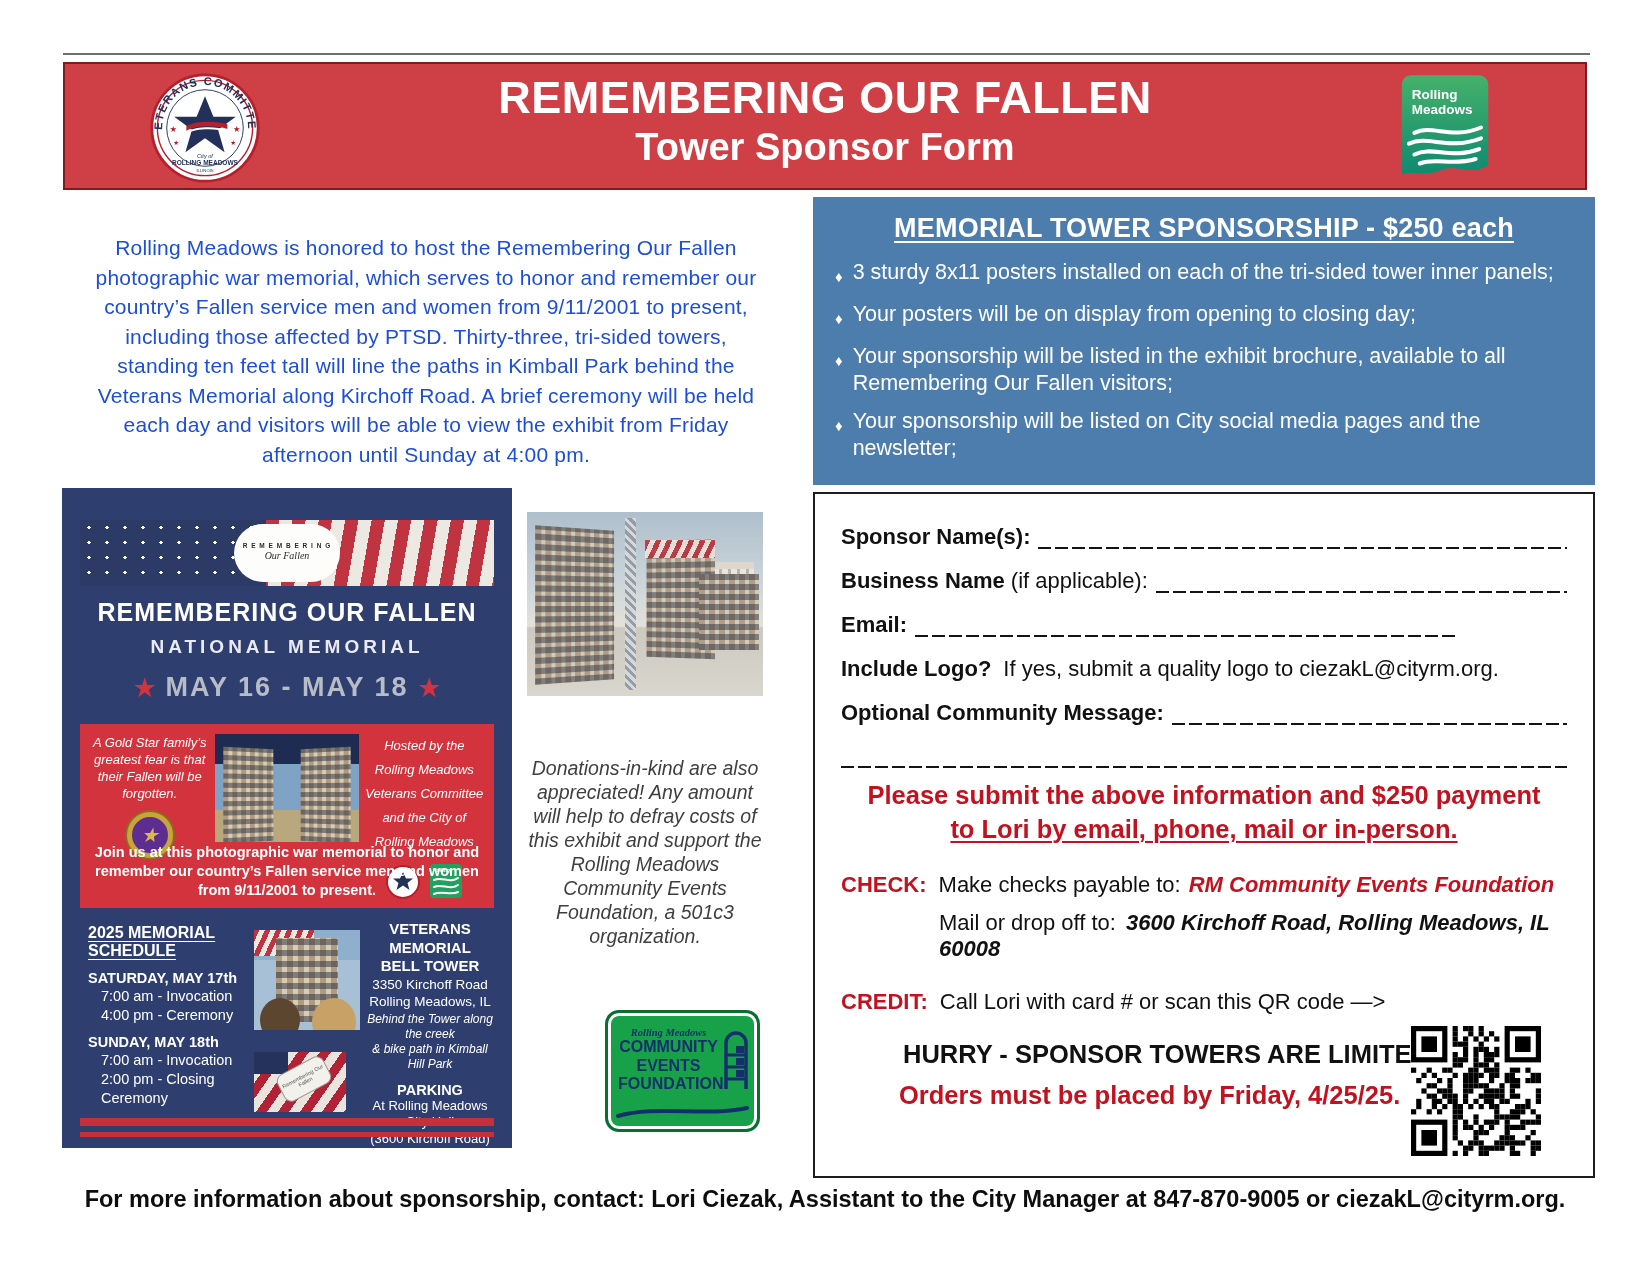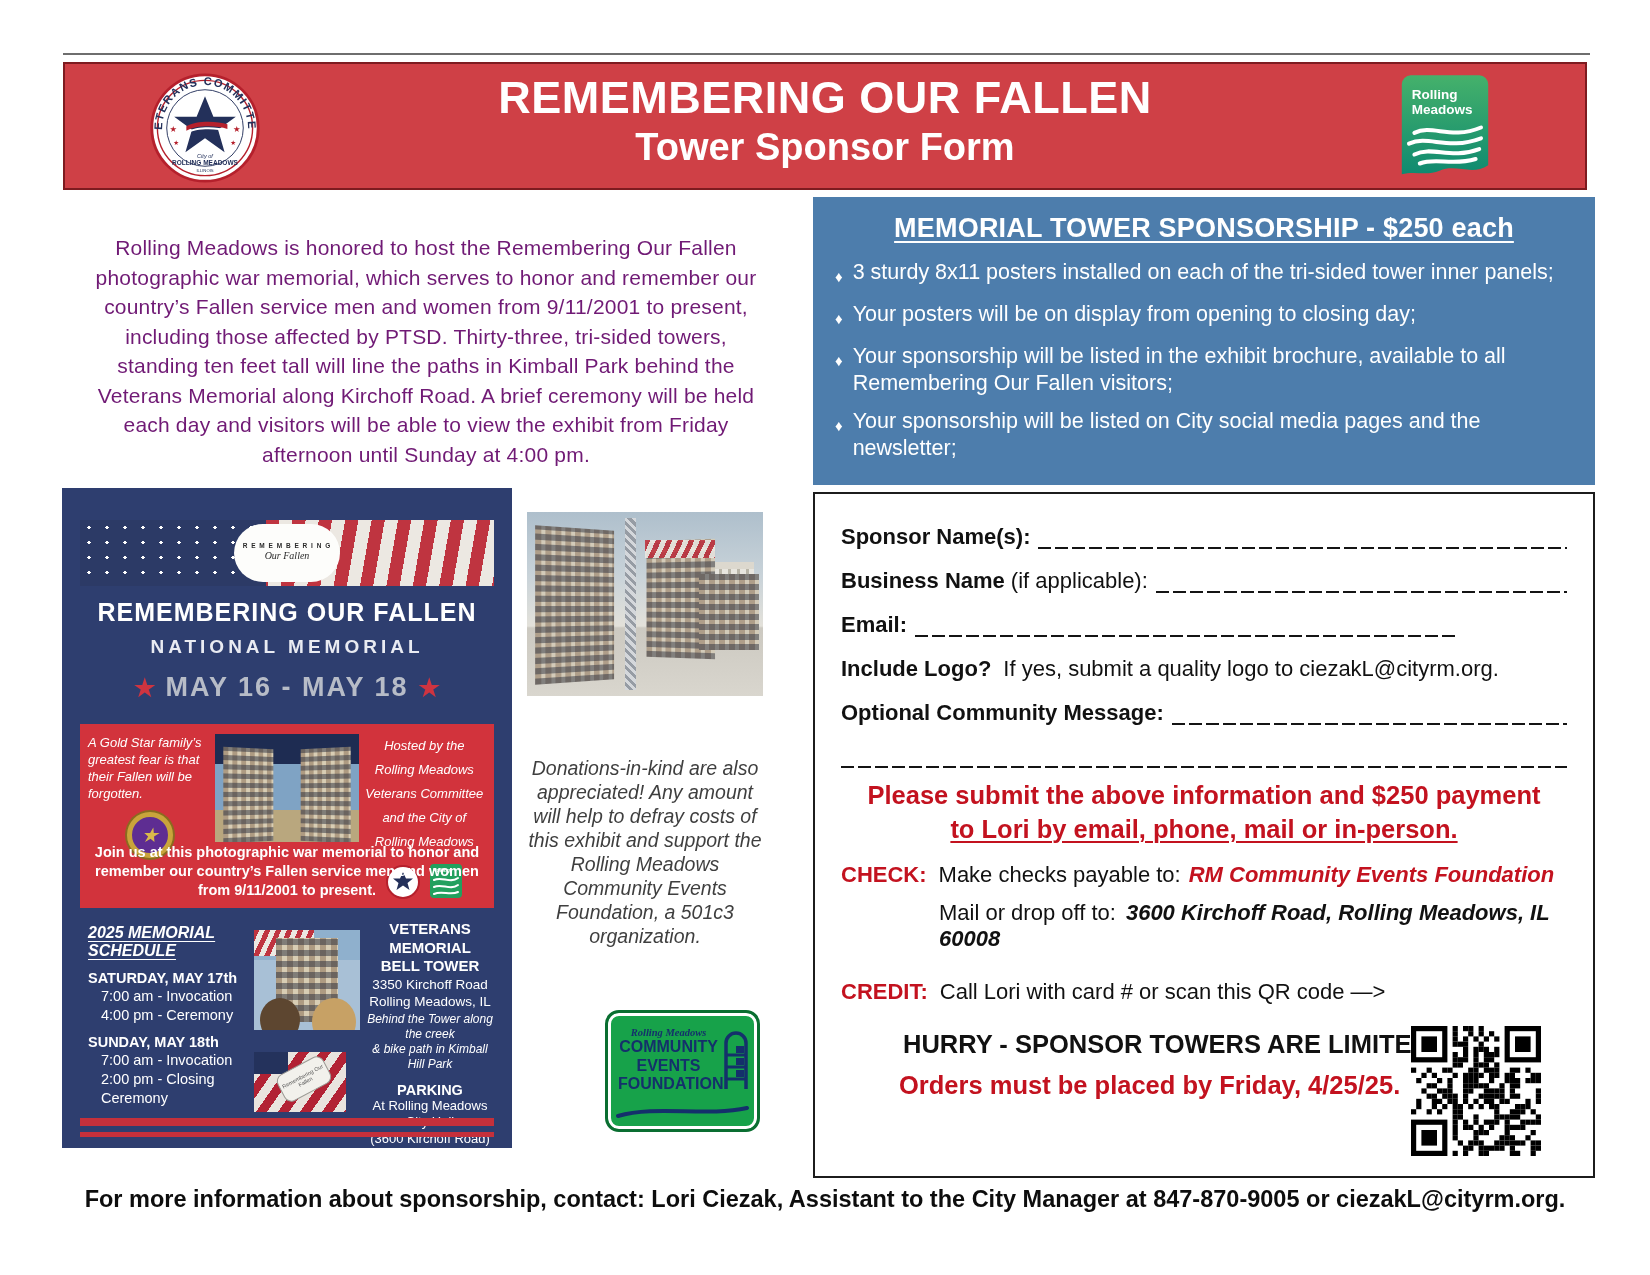--- a/index.html
+++ b/index.html
@@ -15,21 +15,21 @@
     background:#cf4046; border:2px solid #7e1b20;
   }
   .banner-title { text-align:center; color:#fff; font-weight:bold; }
   .banner-title .t1 { font-size:45px; letter-spacing:.5px; margin-top:8px; }
   .banner-title .t2 { font-size:38px; margin-top:2px; }
   .seal { position:absolute; left:84px; top:8px; width:112px; height:112px; }
   .rm-logo { position:absolute; right:95px; top:5px; width:90px; height:117px; }
   
   .intro {
     position:absolute; left:85px; top:233px; width:682px;
-    font-size:21px; line-height:29.5px; text-align:center; color:#701a75; letter-spacing:.2px;
+    font-size:21px; line-height:29.5px; text-align:center; color:#1d4ed8; letter-spacing:.2px;
   }
   
   .bluebox {
     position:absolute; left:813px; top:197px; width:782px; height:288px;
     background:#4d7dac; color:#fff; padding:12px 22px 0 22px;
   }
   .bluebox h2 {
     text-align:center; font-size:27px; font-weight:bold;
     text-decoration:underline; text-underline-offset:4px; margin-top:4px; letter-spacing:.2px;
   }
@@ -48,21 +48,21 @@
     flex:1; height:24px; margin-left:8px;
     background-image:repeating-linear-gradient(90deg,#141414 0 13px, rgba(0,0,0,0) 13px 17px);
     background-size:100% 2px; background-position:0 100%; background-repeat:no-repeat;
   }
   .uline.w540 { flex:none; width:540px; }
   .uline.w535 { flex:none; width:535px; }
   .contline { height:24px; margin-top:12px; margin-bottom:6px; }
   .submit-note { text-align:center; color:#c3121f; font-weight:bold; font-size:25.5px; line-height:34px; margin-top:10px; }
   .submit-note .u2 { text-decoration:underline; text-underline-offset:3px; text-decoration-thickness:2px; }
   .payrow { font-size:22px; line-height:26px; }
-  .payrow.check { margin-top:16px; }
+  .payrow.check { margin-top:26px; }
   .payrow.mail { margin-top:12px; padding-left:98px; }
   .payrow.credit { margin-top:27px; }
   .red-label { color:#c3121f; font-weight:bold; margin-right:12px; }
   .payee { color:#c3121f; font-weight:bold; font-style:italic; margin-left:8px; }
   .addr { font-style:italic; font-weight:bold; margin-left:10px; }
   .hurry { margin-top:25px; margin-left:62px; font-size:25.5px; font-weight:bold; color:#111; }
   .orders { margin-top:12px; margin-left:58px; font-size:25.5px; font-weight:bold; color:#c3121f; }
   .qr { position:absolute; left:596px; top:532px; width:130px; height:130px; background:#fff; }
   
   .poster { position:absolute; left:62px; top:488px; width:450px; height:660px; background:#2e3e6f; overflow:hidden; }
@@ -80,36 +80,36 @@
     width:106px; height:58px; background:#fdfdfb; border-radius:50px; text-align:center; color:#2b2b2b;
   }
   .brand-pill .bt { font-size:6.5px; letter-spacing:1px; margin-top:18px; font-weight:bold; }
   .brand-pill .bs { font-family:"Liberation Serif", serif; font-style:italic; font-size:10px; margin-top:1px; }
   .p-title { position:absolute; left:0; top:110px; width:100%; text-align:center; color:#fff; font-weight:bold; font-size:25px; letter-spacing:1px; }
   .p-sub   { position:absolute; left:0; top:148px; width:100%; text-align:center; color:#e9ebf2; font-weight:bold; font-size:19px; letter-spacing:4px; }
   .p-dates { position:absolute; left:0; top:184px; width:100%; text-align:center; color:#b7bcc7; font-weight:bold; font-size:27px; letter-spacing:2px; }
   .p-dates .rstar { color:#cf3440; font-size:24px; margin:0 10px; letter-spacing:0; }
   .redsec { position:absolute; left:18px; top:236px; width:414px; height:184px; background:#d2333c; color:#fff; }
   .redsec .cols { display:flex; padding:10px 8px 0 8px; }
-  .rcol-l { width:31%; text-align:left; font-size:13px; line-height:17px; font-style:italic; }
+  .rcol-l { width:31%; text-align:center; font-size:13px; line-height:17px; font-style:italic; }
   .rcol-m { width:38%; padding:0 4px; }
   .rcol-r { width:31%; text-align:center; font-size:13px; line-height:24px; font-style:italic; }
   .towerpic { width:100%; height:108px; background:linear-gradient(180deg,#1e2c52 0 28%, #7fa3c4 28% 70%, #b9a77e 70% 100%); position:relative; overflow:hidden; }
   .tw { position:absolute; background-color:#d8cdb4;
         background-image:repeating-linear-gradient(0deg, rgba(40,45,60,.5) 0 5px, rgba(0,0,0,0) 5px 9px),
                          repeating-linear-gradient(90deg, rgba(110,80,55,.4) 0 5px, rgba(0,0,0,0) 5px 9px); }
   .tw1 { left:8px; top:14px; width:52px; height:94px; transform:perspective(260px) rotateY(16deg); }
   .tw2 { right:8px; top:14px; width:52px; height:94px; transform:perspective(260px) rotateY(-16deg); }
   .medal { margin:10px auto 0 auto; width:46px; height:46px; border-radius:50%; background:#5e2d92;
            border:5px solid #c9a43b; box-shadow:0 0 0 2px #8a6b1f; display:flex; align-items:center; justify-content:center; }
   .medal span { color:#d9b94a; font-size:20px; line-height:1; }
   .minilogos { display:flex; justify-content:center; gap:10px; margin-top:10px; align-items:center; }
   .join { position:absolute; left:0; bottom:8px; width:100%; text-align:center; font-weight:bold; font-size:14.5px; line-height:19px; padding:0 14px; }
   .sched { position:absolute; left:26px; top:436px; width:180px; color:#fff; }
-  .sched h3 { font-size:16px; font-weight:bold; text-decoration:underline; text-underline-offset:3px; margin-bottom:9px;font-style:italic; }
+  .sched h3 { font-size:16px; font-weight:bold; text-decoration:underline; text-underline-offset:3px; margin-bottom:9px; }
   .sday { font-size:14.5px; font-weight:bold; line-height:18px; }
   .stime { font-size:14.5px; line-height:19px; padding-left:13px; }
   .sblock { margin-bottom:8px; }
   .midphotos { position:absolute; left:192px; top:442px; width:106px; }
   .viewphoto { width:106px; height:100px; position:relative; overflow:hidden;
                background:linear-gradient(180deg,#8fb0cd 0 30%, #a8c0d6 30% 100%); }
   .viewphoto .flagcorner { position:absolute; left:0; top:0; width:60px; height:26px;
                background:repeating-linear-gradient(115deg,#bf3440 0 5px,#ece8e2 5px 10px); }
   .viewphoto .panel { position:absolute; left:22px; top:8px; width:62px; height:84px; background-color:#d8cdb4;
                background-image:repeating-linear-gradient(0deg, rgba(40,45,60,.5) 0 6px, rgba(0,0,0,0) 6px 11px),

